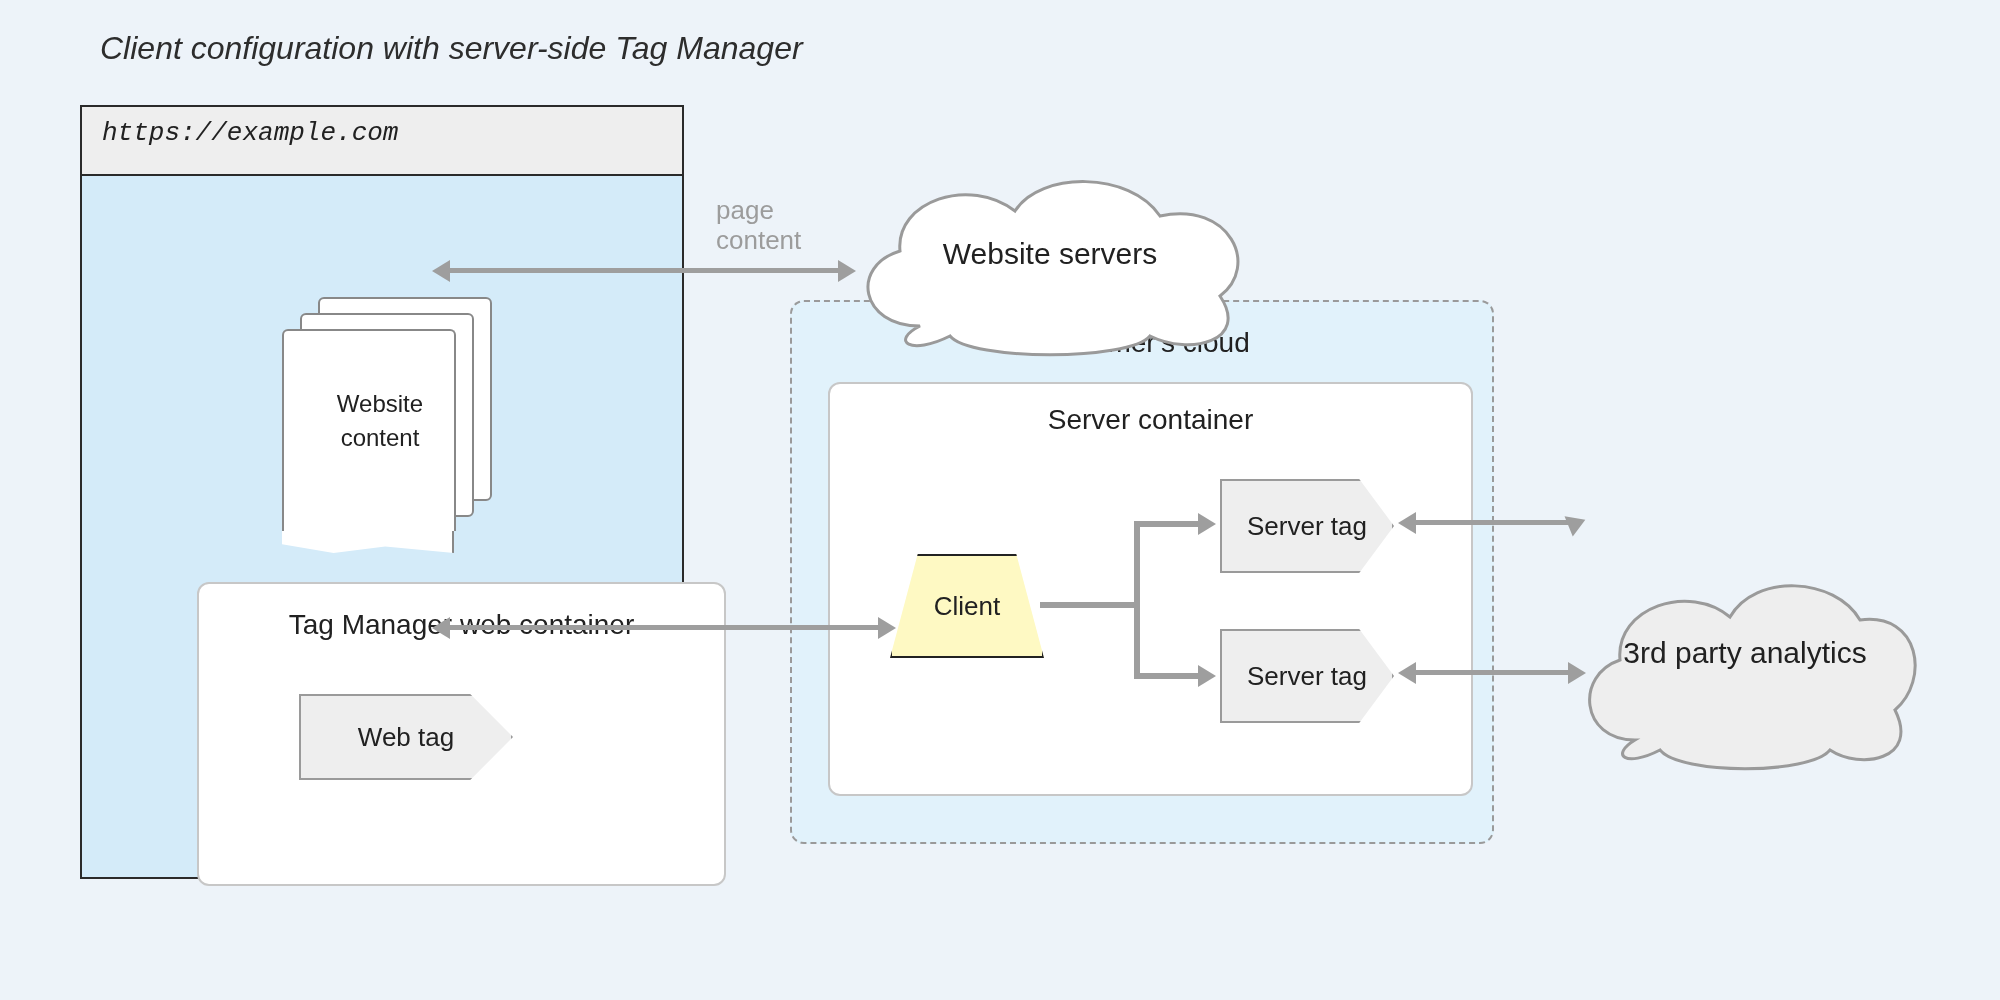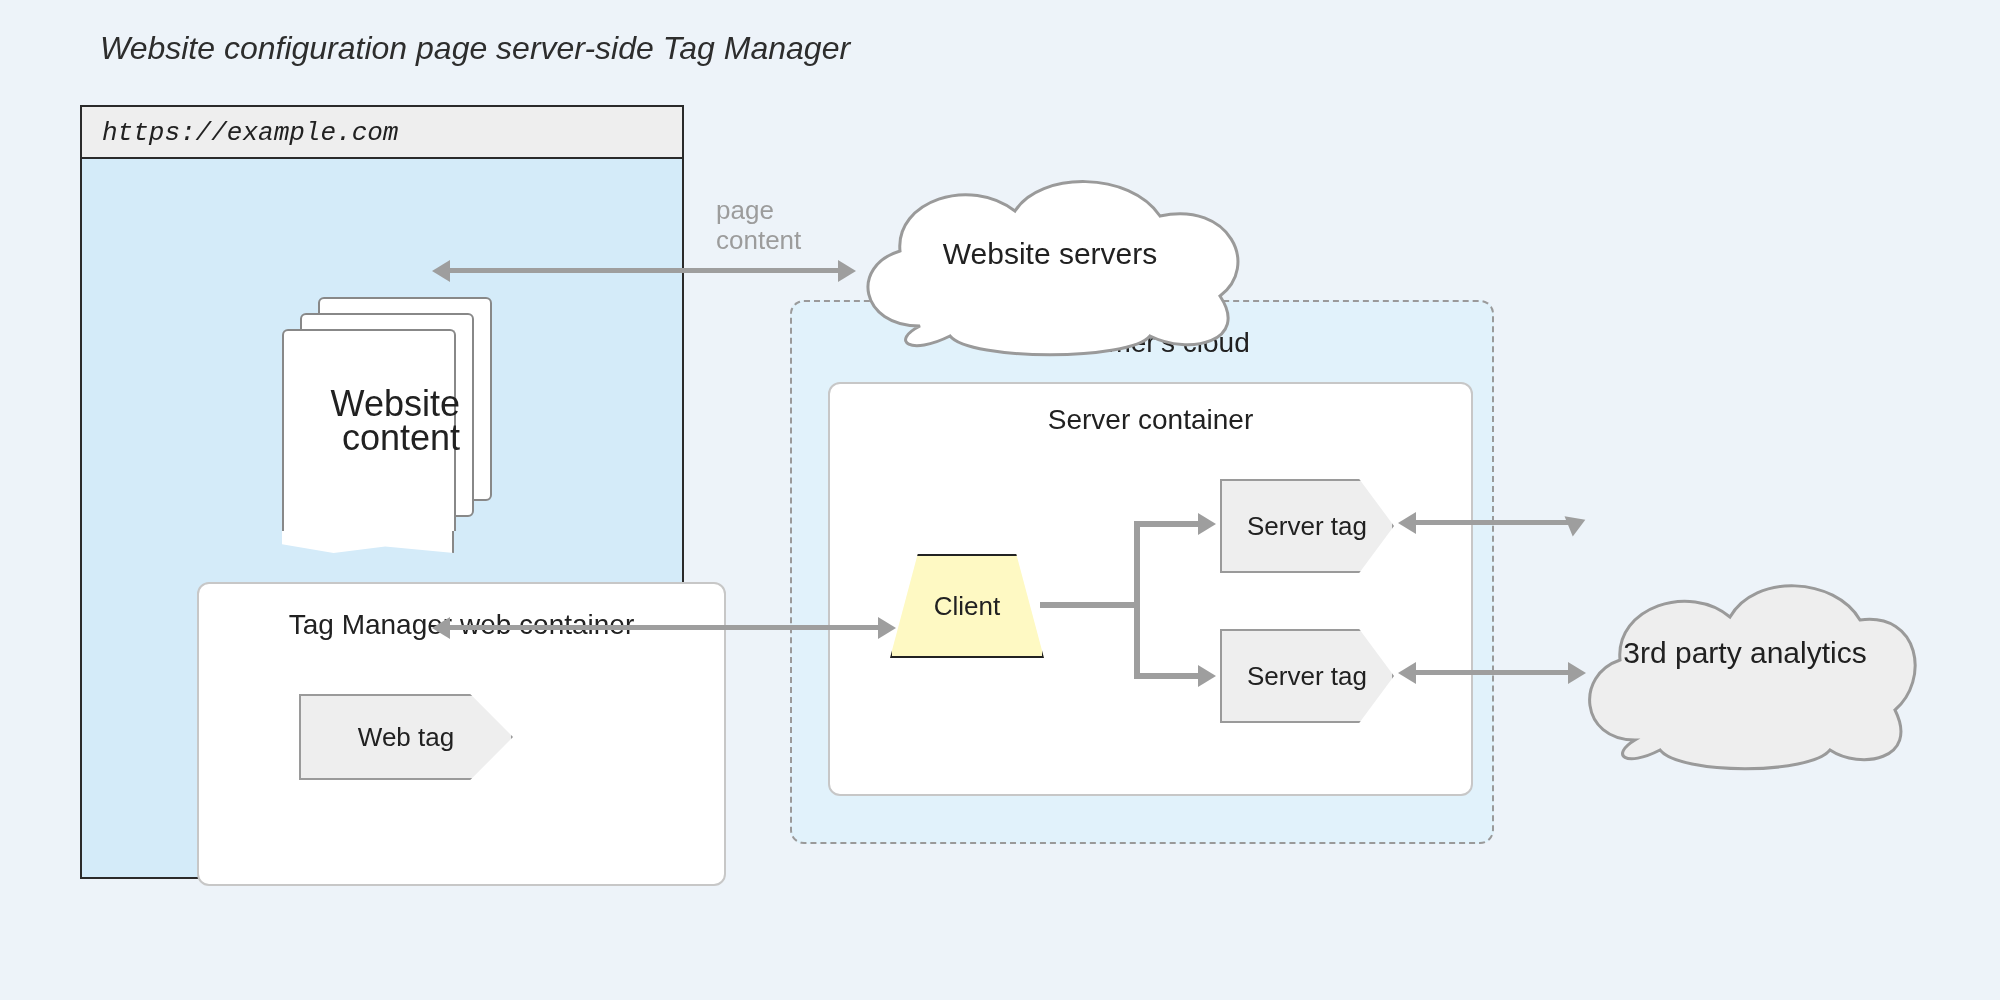--- a/index.html
+++ b/index.html
@@ -1,28 +1,28 @@
 <!DOCTYPE html>
 <html><head>
 <meta charset="utf-8">
 <style>
   html,body{margin:0;padding:0;width:2000px;height:1000px;background:#edf3f9;font-family:Arial,Helvetica,sans-serif;color:#212121;}
   .canvas{position:relative;width:2000px;height:1000px;}
   .title{position:absolute;left:100px;top:30px;font-style:italic;font-size:32px;color:#2d2d2d;}
   
   .browser{position:absolute;left:80px;top:105px;width:600px;height:770px;border:2px solid #2a2a2a;background:#d4ebf9;}
-  .url-bar{width:100%;height:52px;background:#eeeeee;border-bottom:2px solid #2a2a2a;font-family:"Courier New",monospace;font-style:italic;font-size:26px;line-height:52px;padding-left:20px;box-sizing:border-box;}
+  .url-bar{width:100%;height:69px;background:#eeeeee;border-bottom:2px solid #2a2a2a;font-family:"Courier New",monospace;font-style:italic;font-size:26px;line-height:52px;padding-left:20px;box-sizing:border-box;}
   
   .docs{position:absolute;left:200px;top:190px;width:210px;height:250px;}
   .page{position:absolute;width:170px;height:200px;background:#fff;border:2px solid #888;border-radius:6px;}
   .page.p1{left:36px;top:0;}
   .page.p2{left:18px;top:16px;}
   .page.p3{left:0;top:32px;border-bottom:none;border-bottom-left-radius:0;border-bottom-right-radius:0;}
   .page.p3::after{content:"";position:absolute;left:-2px;bottom:-22px;width:170px;height:22px;border-right:2px solid #888;background:#fff;clip-path:polygon(0 0,100% 0,100% 100%,60% 70%,30% 100%,0 60%);}
-  .docs-label{position:absolute;left:18px;top:90px;width:160px;text-align:right;font-size:36px;line-height:34px;}
+  .docs-label{position:absolute;left:18px;top:90px;width:160px;text-align:center;font-size:24px;line-height:34px;}
   
   .web-container{position:absolute;left:115px;top:475px;width:525px;height:300px;background:#fff;border:2px solid #c7c7c7;border-radius:12px;}
   .wc-title{position:absolute;left:0;top:25px;width:100%;text-align:center;font-size:28px;}
   
   .tagshape{position:absolute;background:#eeeeee;border:2px solid #9a9a9a;width:210px;height:82px;clip-path:polygon(0 0,80% 0,100% 50%,80% 100%,0 100%);display:flex;align-items:center;justify-content:center;font-size:26px;text-align:center;line-height:30px;}
   .tagshape.small{width:170px;height:90px;font-size:26px;}
   
   .cloudbox{position:absolute;left:790px;top:300px;width:700px;height:540px;background:#e1f2fb;border:2px dashed #9a9a9a;border-radius:14px;}
   .cloudbox-title{position:absolute;left:0;top:25px;width:100%;text-align:center;font-size:28px;}
   
@@ -40,21 +40,21 @@
   .arrowhead{position:absolute;width:0;height:0;}
   .arrowhead.right{border-top:11px solid transparent;border-bottom:11px solid transparent;border-left:18px solid #9e9e9e;}
   .arrowhead.left{border-top:11px solid transparent;border-bottom:11px solid transparent;border-right:18px solid #9e9e9e;}
   .label-text{position:absolute;color:#9c9c9c;font-size:26px;line-height:30px;}
 </style>
 </head>
 <body>
 
 <div class="canvas">
 
-  <div class="title">Website configuration page server-side Tag Manager</div>
+  <div class="title">Client configuration with server-side Tag Manager</div>
 
   <div class="browser">
     <div class="url-bar">https://example.com</div>
 
     <div class="docs">
       <div class="page p1"></div>
       <div class="page p2"></div>
       <div class="page p3"></div>
       <div class="docs-label">Website content</div>
     </div>

